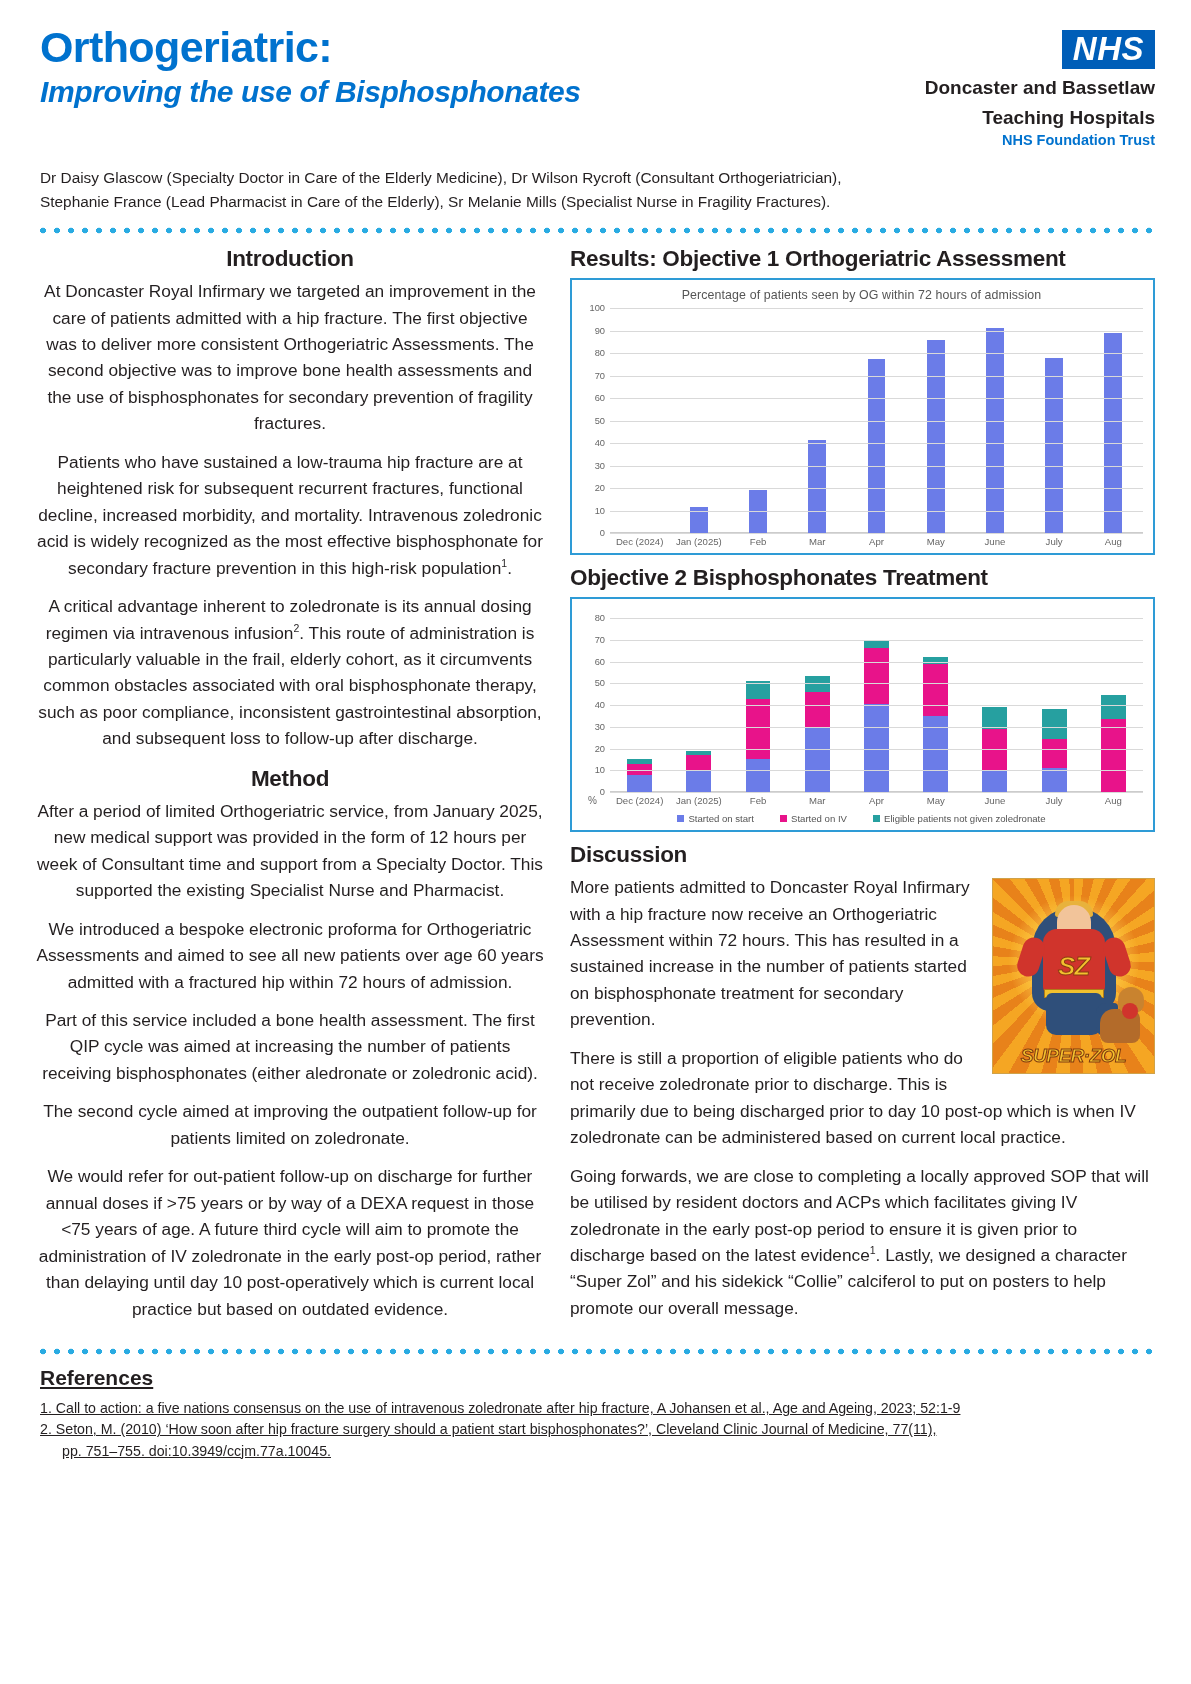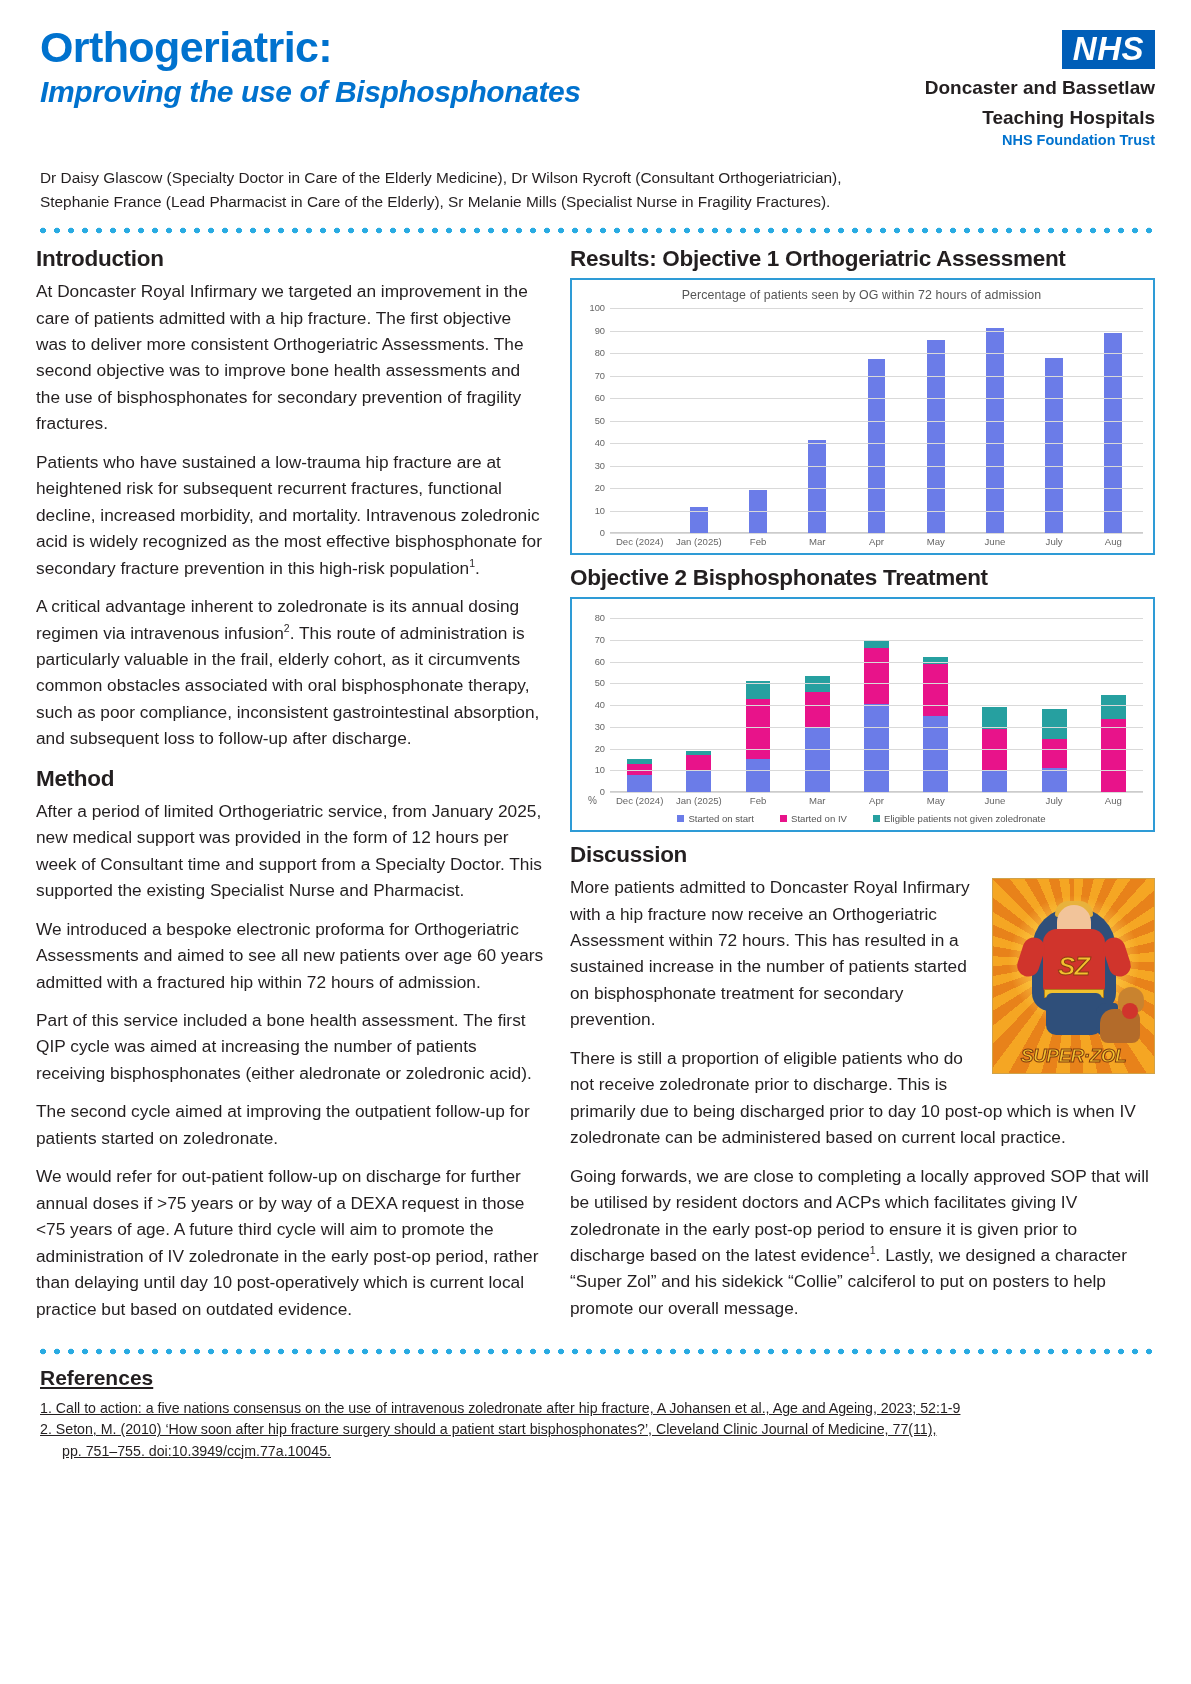--- a/index.html
+++ b/index.html
@@ -37,21 +37,21 @@
   
   .dotted-rule {
     height: 7px; margin: 13px 0 12px 0;
     background-image: radial-gradient(circle, #29abe2 2.8px, transparent 3.1px);
     background-size: 14px 7px; background-repeat: repeat-x; background-position: 0 50%;
   }
   .dotted-rule.bottom { margin: 14px 0 11px 0; }
 
   
   .columns { display: flex; gap: 26px; }
-  .col-left { width: 508px; }
+  .col-left { width: 508px; text-align: center; }
   .col-right { width: 585px; }
 
   h2.sec {
     font-size: 22.5px; font-weight: bold; color: #231f20;
     letter-spacing: -0.3px; margin-bottom: 6px;
   }
   h2.sec.spaced { margin-top: 14px; }
   p.body {
     font-size: 17.3px; line-height: 1.53; color: #231f20; margin-bottom: 12px;
   }
@@ -174,21 +174,21 @@
     <div class="col-left">
       <h2 class="sec">Introduction</h2>
       <p class="body">At Doncaster Royal Infirmary we targeted an improvement in the care of patients admitted with a hip fracture. The first objective was to deliver more consistent Orthogeriatric Assessments. The second objective was to improve bone health assessments and the use of bisphosphonates for secondary prevention of fragility fractures.</p>
       <p class="body"><span>Patients who have sustained a low-trauma hip fracture are at heightened risk for subsequent recurrent fractures, functional decline, increased morbidity, and mortality. Intravenous zoledronic acid is widely recognized as the most effective bisphosphonate for secondary fracture prevention in this high-risk population</span><sup>1</sup><span>.</span></p>
       <p class="body"><span>A critical advantage inherent to zoledronate is its annual dosing regimen via intravenous infusion</span><sup>2</sup><span>. This route of administration is particularly valuable in the frail, elderly cohort, as it circumvents common obstacles associated with oral bisphosphonate therapy, such as poor compliance, inconsistent gastrointestinal absorption, and subsequent loss to follow-up after discharge.</span></p>
 
       <h2 class="sec spaced">Method</h2>
       <p class="body">After a period of limited Orthogeriatric service, from January 2025, new medical support was provided in the form of 12 hours per week of Consultant time and support from a Specialty Doctor. This supported the existing Specialist Nurse and Pharmacist.</p>
       <p class="body">We introduced a bespoke electronic proforma for Orthogeriatric Assessments and aimed to see all new patients over age 60 years admitted with a fractured hip within 72 hours of admission.</p>
       <p class="body">Part of this service included a bone health assessment. The first QIP cycle was aimed at increasing the number of patients receiving bisphosphonates (either aledronate or zoledronic acid).</p>
-      <p class="body">The second cycle aimed at improving the outpatient follow-up for patients started on zoledronate.</p>
+      <p class="body">The second cycle aimed at improving the outpatient follow-up for patients limited on zoledronate.</p>
       <p class="body">We would refer for out-patient follow-up on discharge for further annual doses if &gt;75 years or by way of a DEXA request in those &lt;75 years of age. A future third cycle will aim to promote the administration of IV zoledronate in the early post-op period, rather than delaying until day 10 post-operatively which is current local practice but based on outdated evidence.</p>
     </div>
 
     <div class="col-right">
       <h2 class="sec">Results: Objective 1 Orthogeriatric Assessment</h2>
 
       <div class="chart-panel">
         <div class="chart-title">Percentage of patients seen by OG within 72 hours of admission</div>
         <div class="plot">
           <div class="plot-area" id="c1-area" style="height:225px;">

